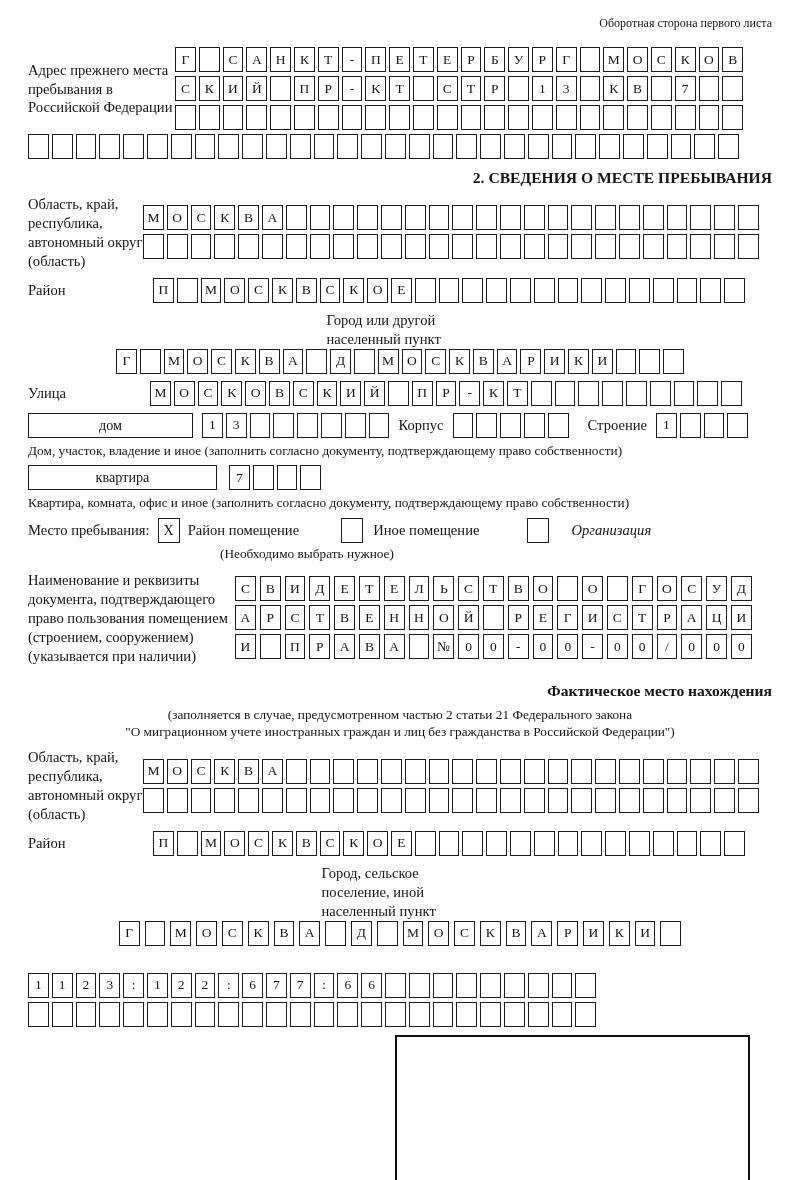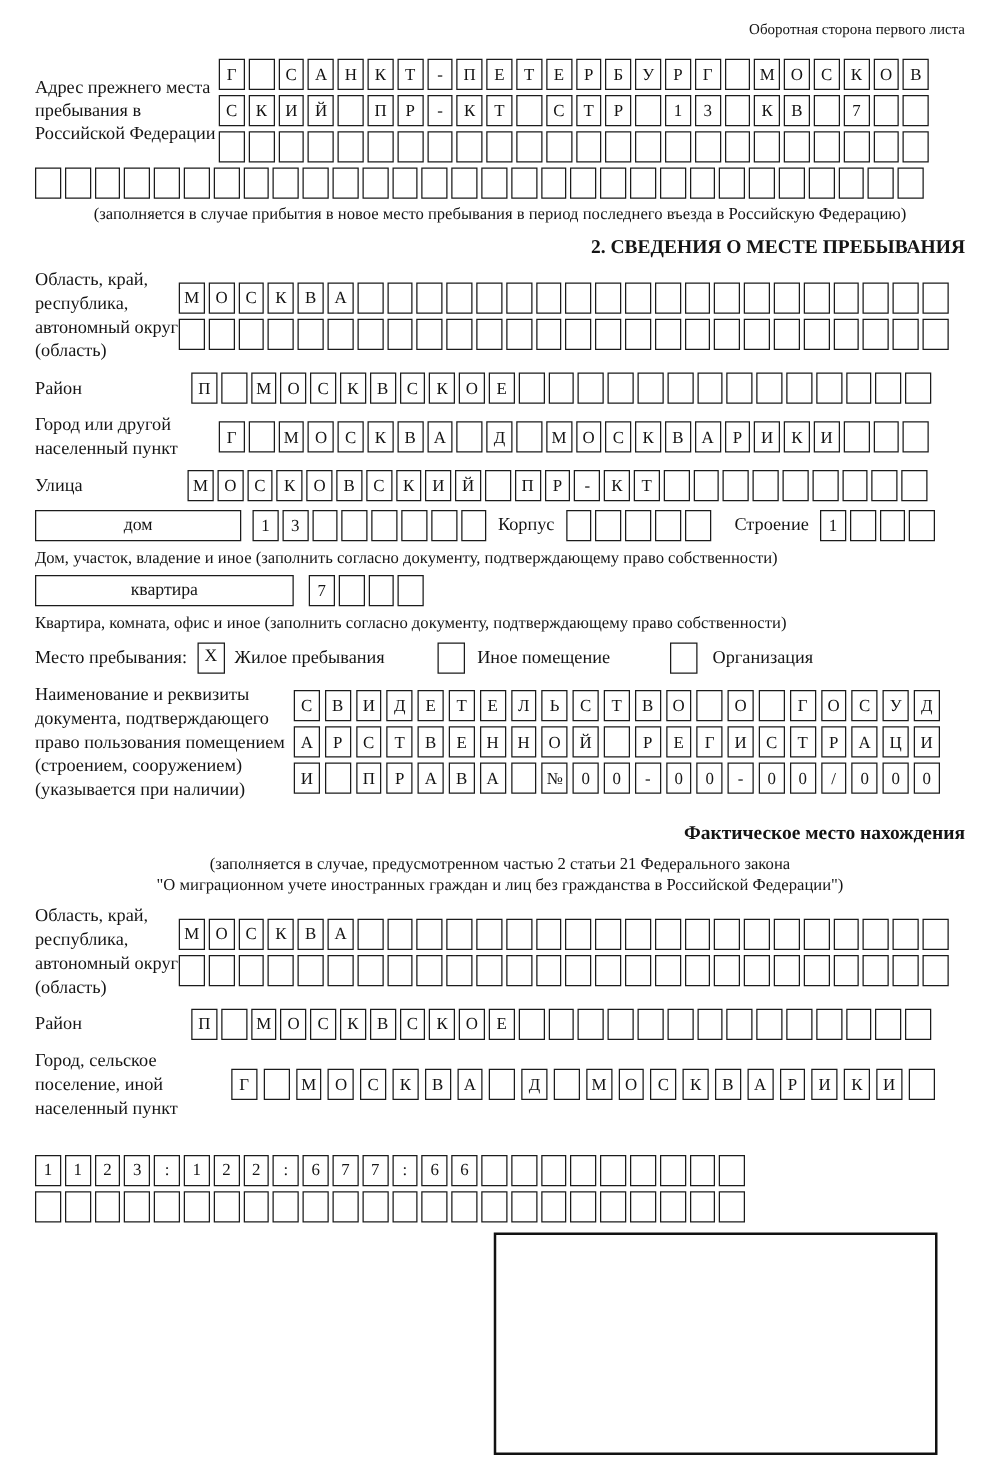--- a/index.html
+++ b/index.html
@@ -1,20 +1,20 @@
 <!DOCTYPE html>
 <html><head>
 <meta charset="utf-8">
 <style>
   html,body{margin:0;padding:0;background:#fff;}
   body{width:800px;height:1180px;color:#141414;font-family:"Liberation Serif",serif;overflow:hidden;}
   .page{padding:8px 28px 10px 28px;}
   .corner{text-align:right;font-size:12px;margin-top:8px;}
   .field{display:flex;align-items:center;margin-top:7px;}
-  .field.vcenter{}
+  .field.vcenter{flex-direction:column;}
   .flabel{font-size:14.6px;line-height:1.3;flex:none;padding-top:1px;}
   .rows{display:flex;flex-direction:column;gap:4px;}
   .cellrow{display:flex;gap:3px;}
   .cellrow.g4{gap:4px;}
   .cellrow.g5{gap:5px;}
   .cell{flex:none;width:20.8px;height:25px;border:1.8px solid #1b1b1b;box-sizing:border-box;
         display:flex;align-items:center;justify-content:center;font-size:13.5px;background:#fff;}
   .sec-title{text-align:right;font-weight:bold;font-size:15.6px;margin:10px 0 2px 0;}
   .note{font-size:13.3px;line-height:1.3;}
   .center{text-align:center;}
@@ -141,21 +141,20 @@
       <div class="cell"></div>
       <div class="cell"></div>
       <div class="cell"></div>
       <div class="cell"></div>
       <div class="cell"></div>
       <div class="cell"></div>
       <div class="cell"></div>
       <div class="cell"></div>
       <div class="cell"></div>
     </div>
-  <div class="note center" style="margin-top:3px;">(заполняется в случае прибытия в новое место пребывания в период последнего въезда в Российскую Федерацию)</div>
 
   <div class="sec-title">2. СВЕДЕНИЯ О МЕСТЕ ПРЕБЫВАНИЯ</div>
 
   <div class="field">
     <div class="flabel" style="width:115px;">Область, край, республика, автономный округ (область)</div>
     <div class="rows">
       <div class="cellrow">
           <div class="cell">М</div>
           <div class="cell">О</div>
           <div class="cell">С</div>
@@ -336,39 +335,40 @@
     <div class="cellrow">
         <div class="cell">1</div>
         <div class="cell"></div>
         <div class="cell"></div>
         <div class="cell"></div>
       </div>
   </div>
   <div class="note" style="margin-top:4px;">Дом, участок, владение и иное (заполнить согласно документу, подтверждающему право собственности)</div>
 
   <div class="inline-grp" style="margin-top:6px;gap:12px;">
-    <div class="bigbox" style="width:207px;text-align:center;">квартира</div>
+    <div class="bigbox" style="width:189px;text-align:center;">квартира</div>
     <div class="cellrow">
         <div class="cell">7</div>
         <div class="cell"></div>
         <div class="cell"></div>
         <div class="cell"></div>
       </div>
   </div>
   <div class="note" style="margin-top:4px;">Квартира, комната, офис и иное (заполнить согласно документу, подтверждающему право собственности)</div>
 
   <div class="inline-grp" style="margin-top:7px;">
     <div class="inline-lbl">Место пребывания:</div>
     <div class="chk" style="margin-left:8px;">X</div>
-    <div class="inline-lbl" style="margin-left:8px;">Жилое пребывания</div>
+    <div class="inline-lbl" style="margin-left:8px;">Район помещение</div>
     <div class="chk" style="margin-left:42px;"></div>
     <div class="inline-lbl" style="margin-left:10px;text-align:right;">Иное помещение</div>
     <div class="chk" style="margin-left:48px;"></div>
-    <div class="inline-lbl" style="margin-left:12px;">Организация</div>
-  </div>
+    <div class="inline-lbl" style="margin-left:22px;font-style:italic;">Организация</div>
+  </div>
+  <div class="note" style="margin-left:192px;margin-top:2px;">(Необходимо выбрать нужное)</div>
 
   <div class="field">
     <div class="flabel" style="width:207px;">Наименование и реквизиты документа, подтверждающего право пользования помещением (строением, сооружением) (указывается при наличии)</div>
     <div class="rows">
       <div class="cellrow g4">
           <div class="cell">С</div>
           <div class="cell">В</div>
           <div class="cell">И</div>
           <div class="cell">Д</div>
           <div class="cell">Е</div>

